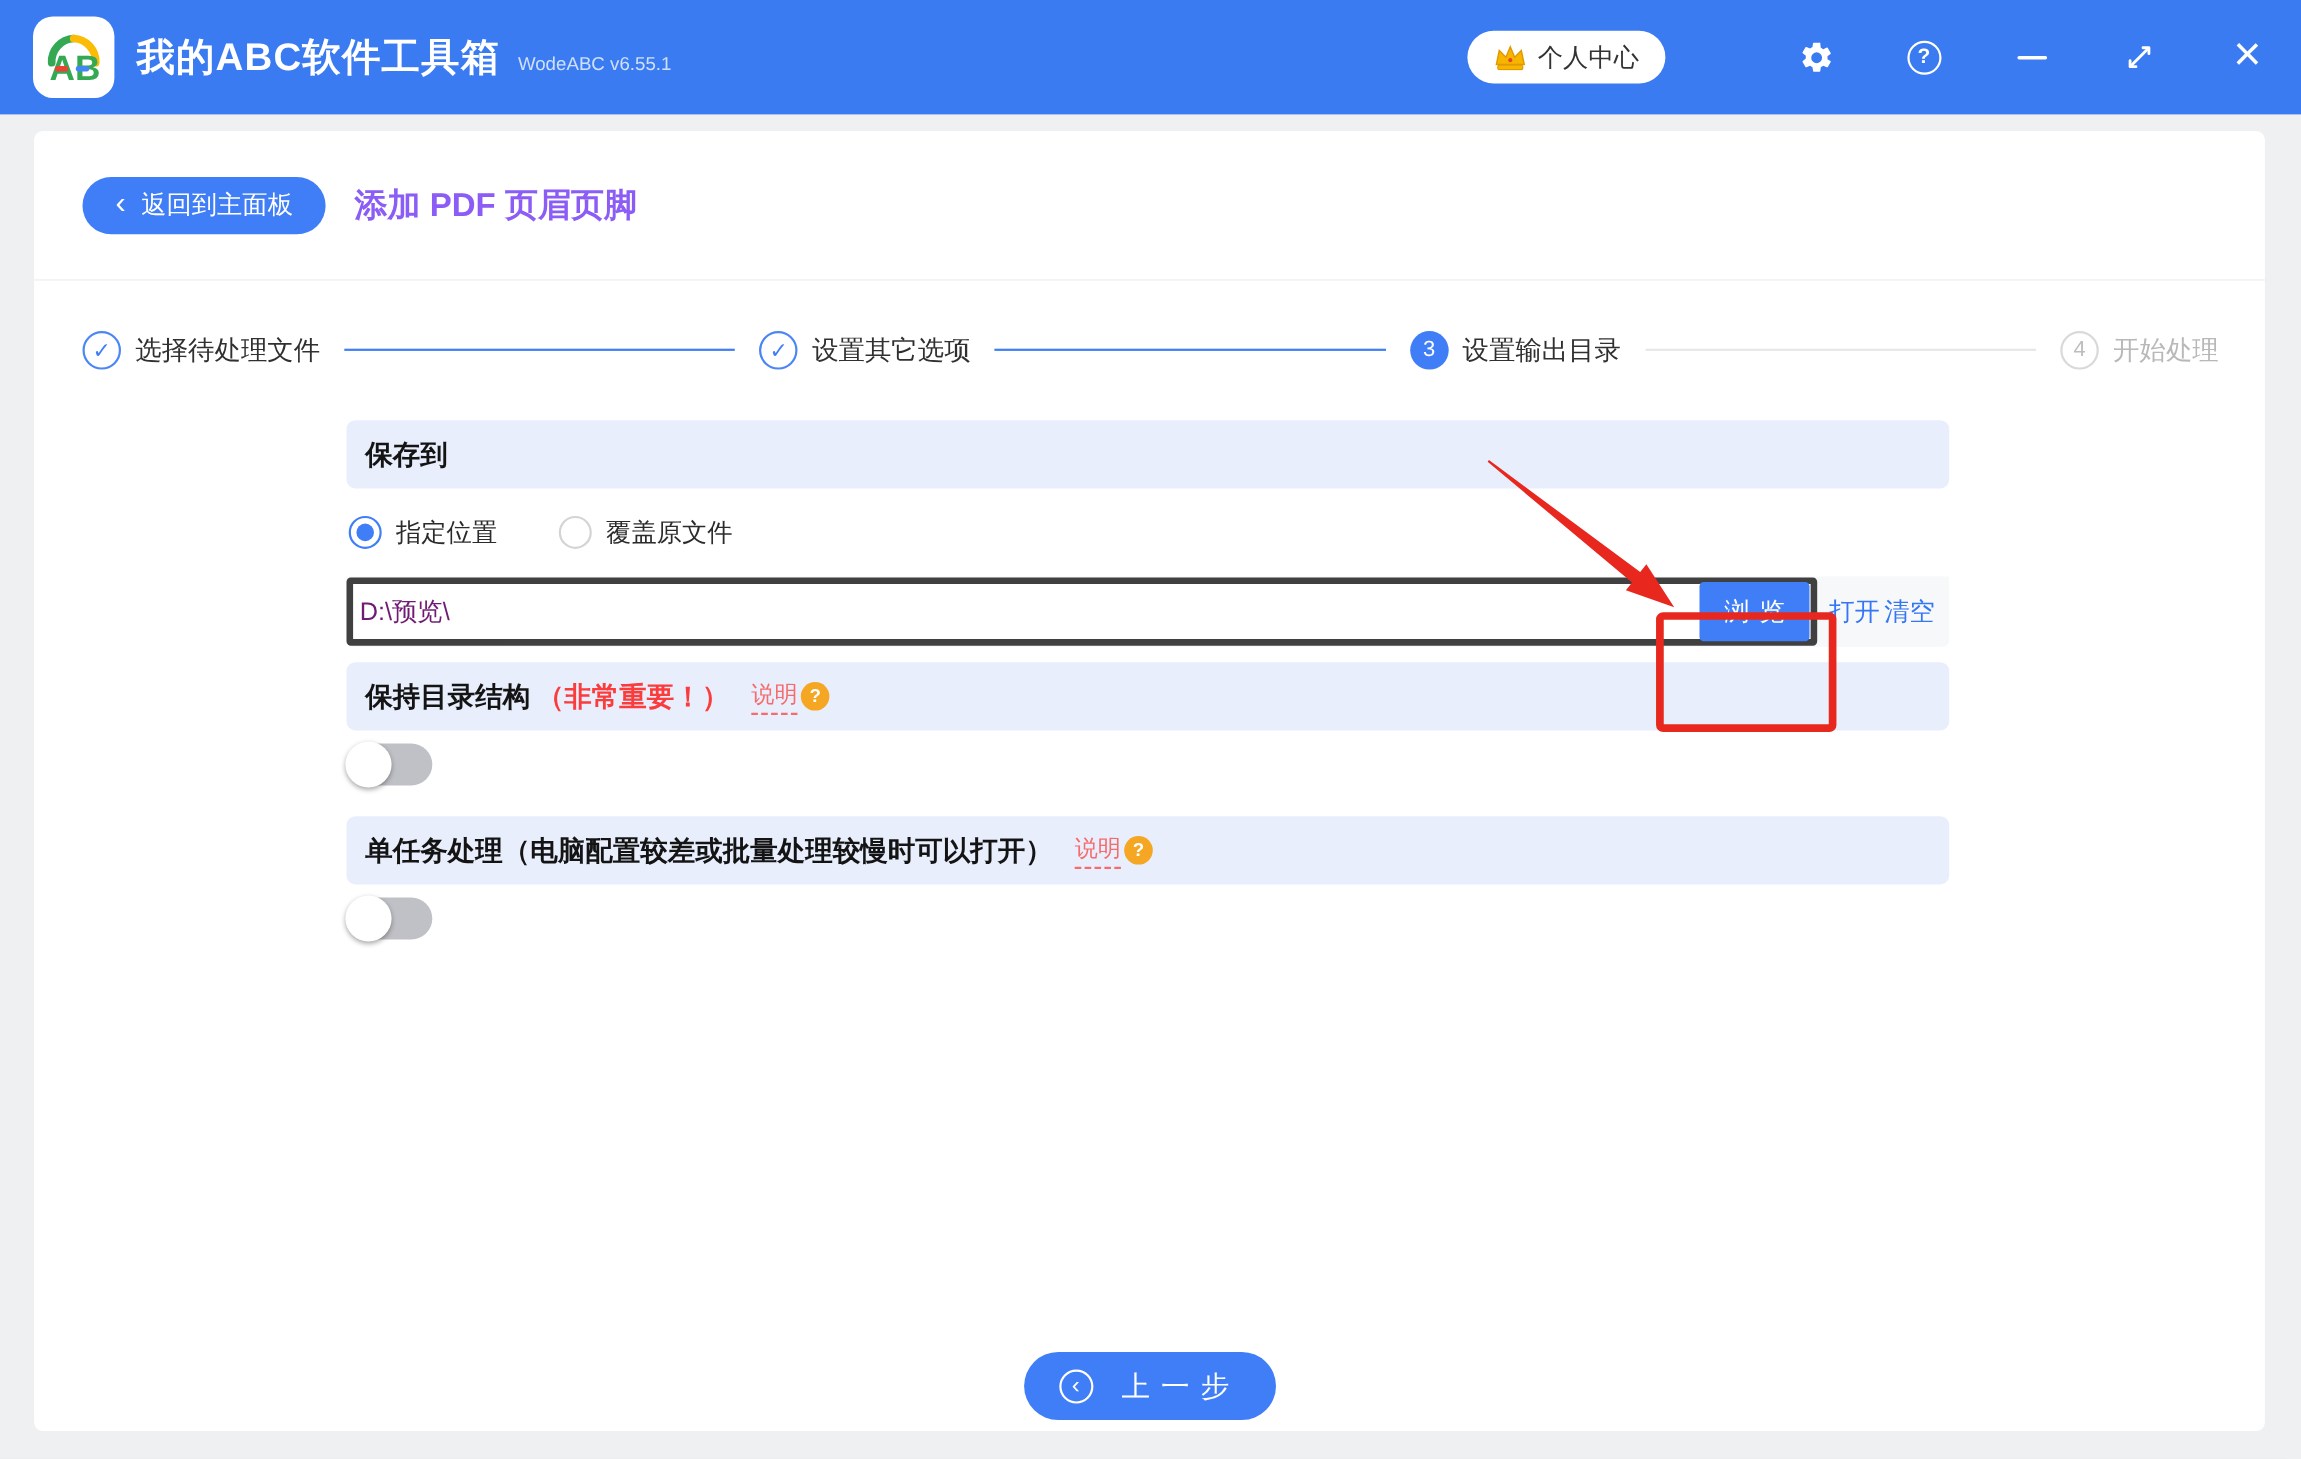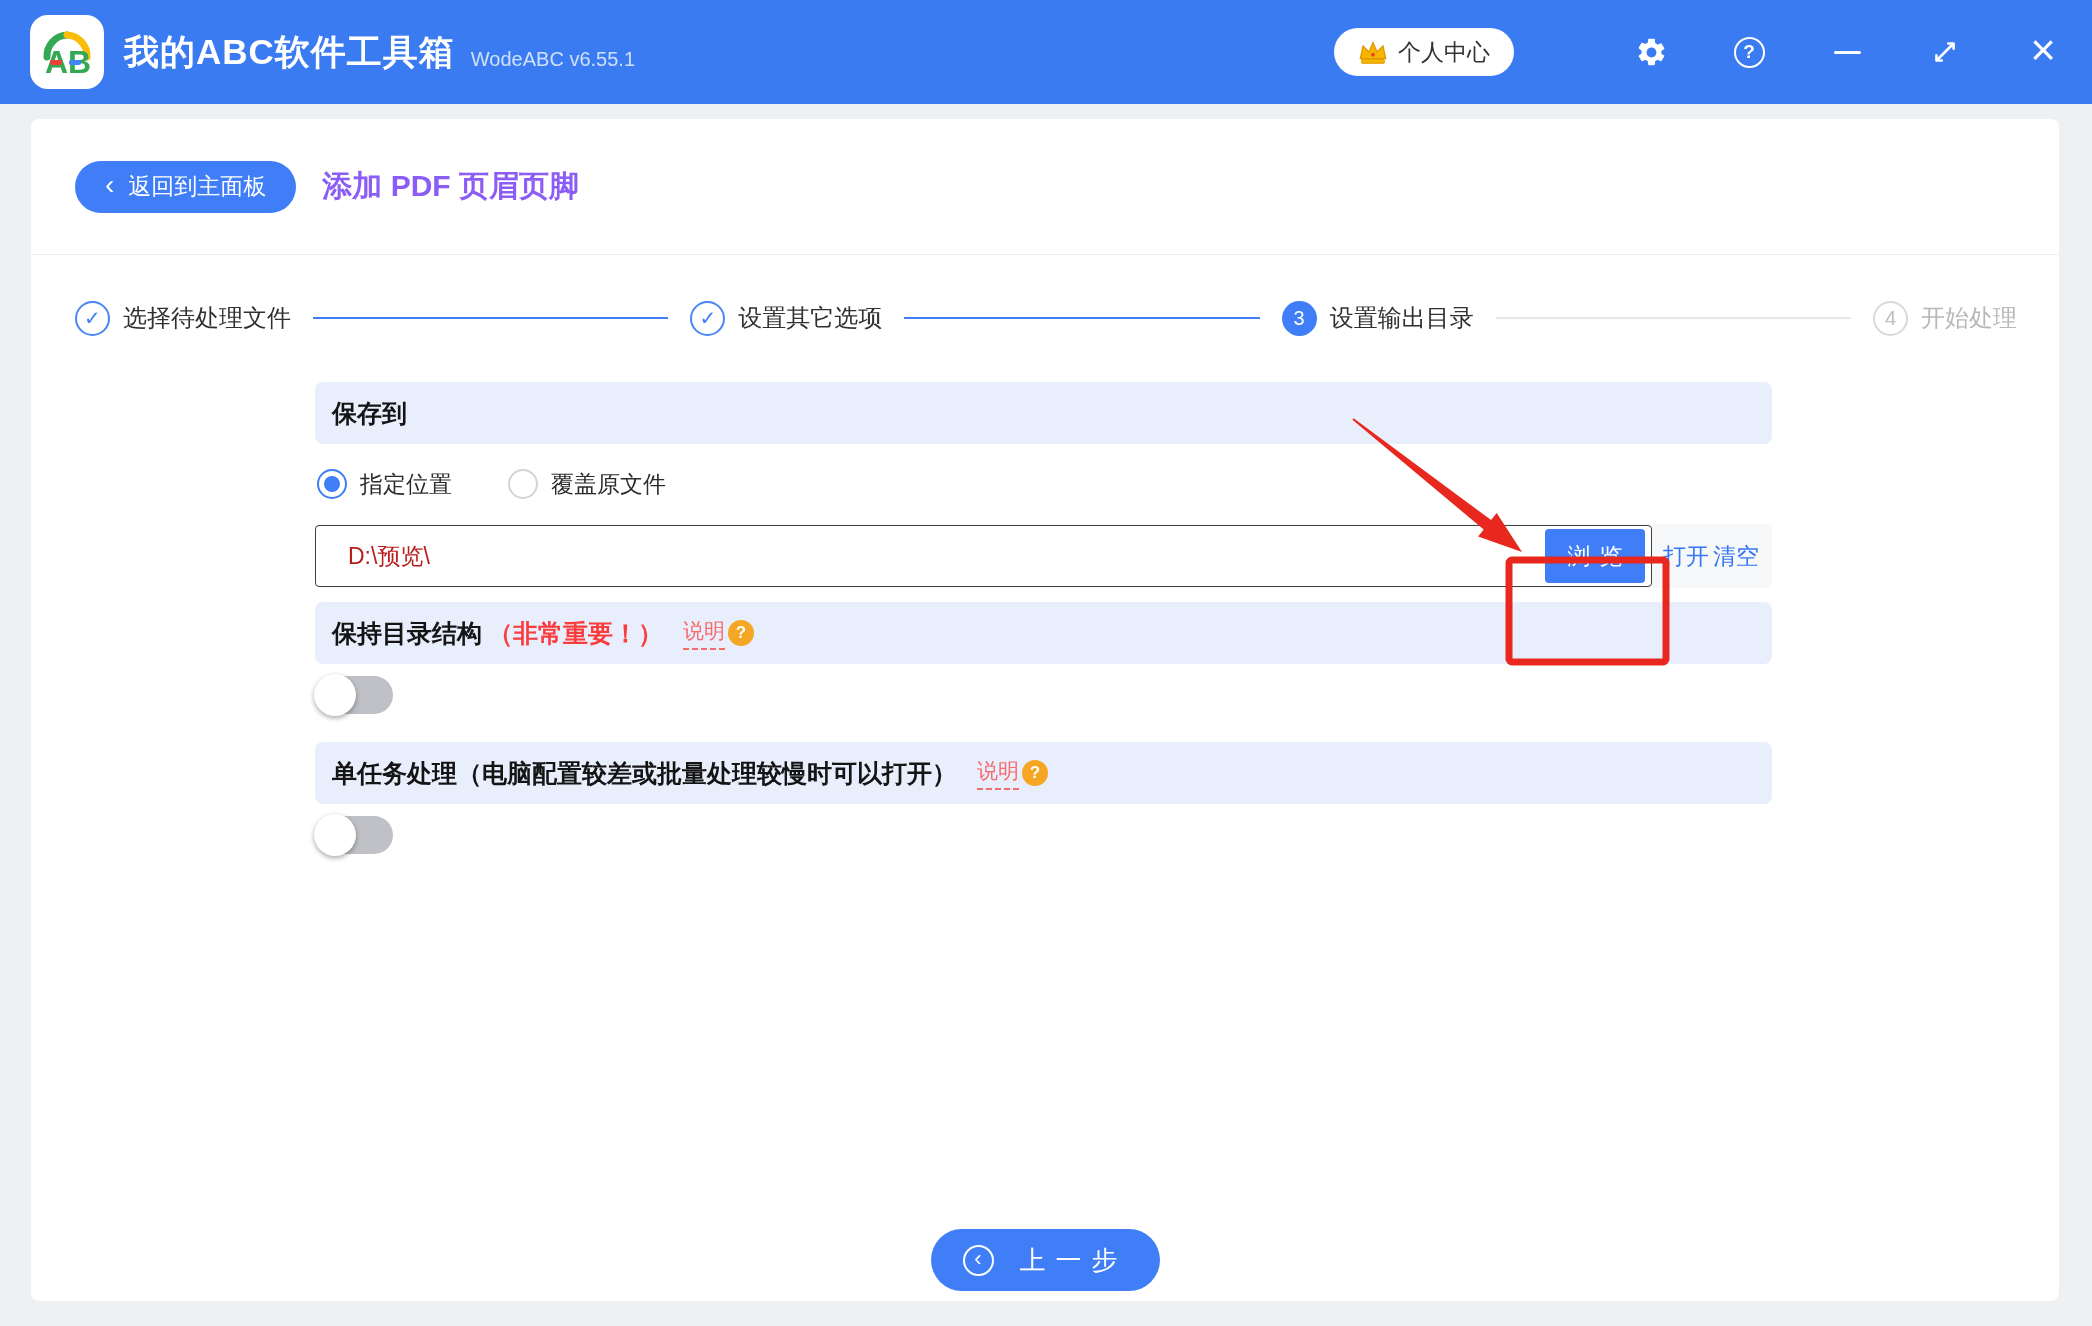--- a/index.html
+++ b/index.html
@@ -5,21 +5,21 @@
   * { margin:0; padding:0; box-sizing:border-box; }
   body { font-family:"Liberation Sans","DejaVu Sans",sans-serif; background:#dfe1e5; }
   .screen { position:relative; width:2092px; height:1326px; background:#eef0f2; overflow:hidden; }
 
   
   .titlebar { position:absolute; top:0; left:0; width:100%; height:104px; background:#3a7bf2;
               display:flex; align-items:center; padding:0 26px 0 30px; }
   .logo { width:74px; height:74px; background:#fff; border-radius:18px; display:flex;
           align-items:center; justify-content:center; flex:0 0 auto; }
   .app-title { color:#fff; font-size:35px; font-weight:bold; margin-left:20px; letter-spacing:1px; }
-  .app-version { color:#cfe0fb; font-size:20px; margin-left:16px; margin-top:14px; }
+  .app-version { color:#cfe0fb; font-size:17px; margin-left:16px; margin-top:14px; }
   .titlebar-right { margin-left:auto; display:flex; align-items:center;justify-content:flex-end; }
   .user-center { height:48px; background:#fff; border-radius:24px; padding:0 24px; display:flex;
                  align-items:center; gap:10px; font-size:23px; color:#333; cursor:pointer; }
   .tb-icons { display:flex; align-items:center; margin-left:62px; }
   .tb-icon { width:46px; height:46px; margin-left:52px; display:flex; align-items:center;
              justify-content:center; color:#fff; cursor:pointer; }
   .help-ring { width:31px; height:31px; border:2.5px solid #fff; border-radius:50%;
                display:flex; align-items:center; justify-content:center; font-size:19px;
                font-weight:bold; color:#fff; }
   .min-bar { width:27px; height:3px; background:#fff; border-radius:2px; }
@@ -56,22 +56,22 @@
   .radio-row { height:80px; display:flex; align-items:center; padding-left:2px; }
   .radio { width:30px; height:30px; border-radius:50%; display:flex; align-items:center;
            justify-content:center; cursor:pointer; background:#fff; }
   .radio.on { border:2px solid #3f7ef6; }
   .radio.on .dot { width:16px; height:16px; border-radius:50%; background:#3f7ef6; }
   .radio.off { border:2px solid #d4d4d4; }
   .radio-label { font-size:23px; color:#2b2b2b; margin-left:13px; }
   .radio-gap { width:56px; }
 
   .path-row { height:64px; display:flex; align-items:center; background:#f7f8fa; border-radius:0 0 6px 6px; }
-  .path-input { width:1337px; height:62px; border:1px solid #404040; border-radius:4px;
-                background:#fff; padding:0 32px; font-size:23px; color:#b91c1c;
+  .path-input { width:1337px; height:62px; border:6px solid #404040; border-radius:4px;
+                background:#fff; padding:0 6px; font-size:23px; color:#701a75;
                 font-family:"Liberation Sans","DejaVu Sans",sans-serif; }
   .browse-btn { width:100px; height:54px; margin-left:-107px; border:none; border-radius:4px;
                 background:#3f7ef6; color:#fff; font-size:23px; letter-spacing:9px;
                 padding-left:9px; cursor:pointer; position:relative; z-index:2; }
   .inline-link { font-size:23px; color:#3576f5; margin-left:18px; cursor:pointer; text-decoration:none; }
   .inline-link + .inline-link { margin-left:4px; }
 
   .gap14 { height:14px; }
   .important-red { color:#fb3c3c; font-weight:bold; font-size:25px; margin-left:6px; }
   .help-link { color:#f56c6c; font-weight:normal; font-size:21px; margin-left:20px;

